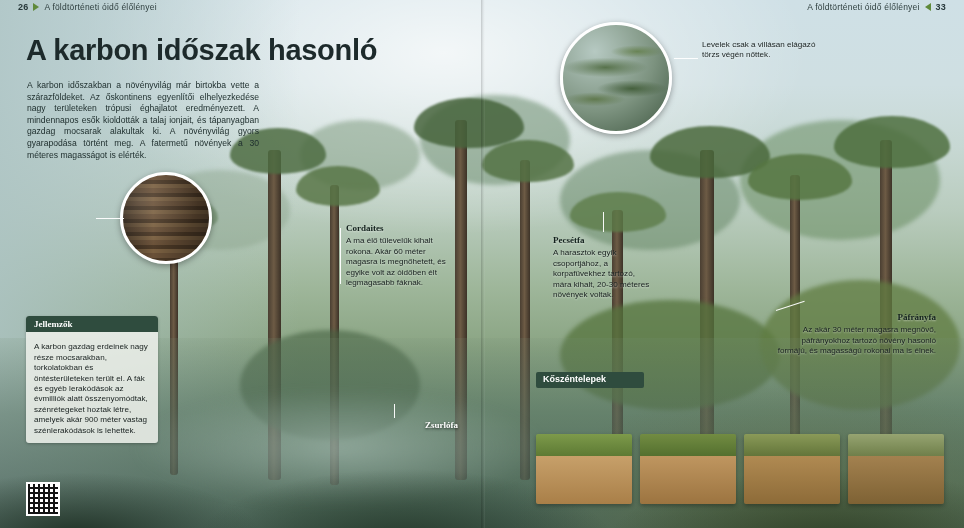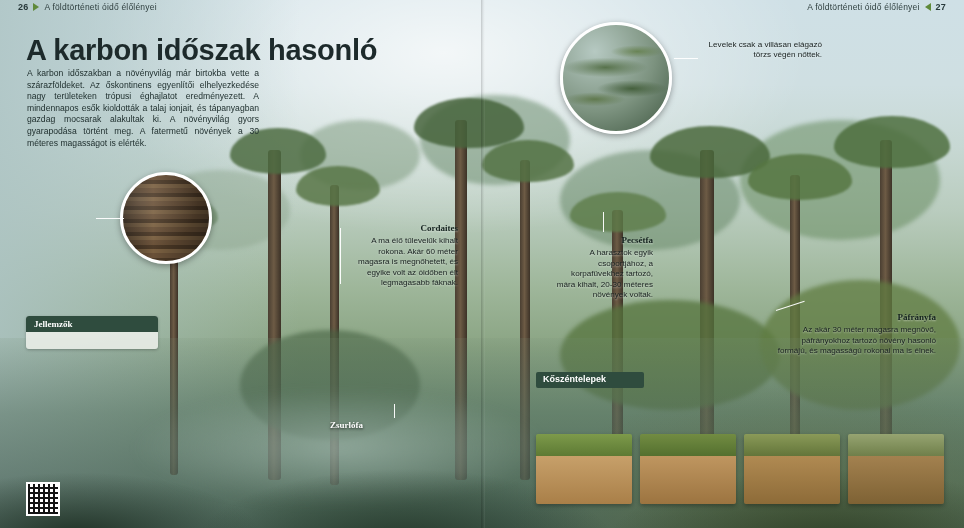--- a/index.html
+++ b/index.html
@@ -84,21 +84,21 @@
     background: linear-gradient(to right, rgba(0,0,0,.18), rgba(0,0,0,.05) 50%, rgba(255,255,255,.08));
   }
 
   
   .title {
     position: absolute; left: 26px; top: 34px;
     font-size: 29px; font-weight: bold; color: #1d2a2b;
     letter-spacing: -.3px;
   }
   .intro {
-    position: absolute; left: 27px; top: 68px; width: 232px;
+    position: absolute; left: 27px; top: 80px; width: 232px;
     font-size: 8.6px; line-height: 11.6px; color: #20302f;
     text-align: justify;
   }
 
   
   .box {
     position: absolute;
     color: #18201f;
     font-size: 8.1px; line-height: 10.4px;
   }
@@ -109,21 +109,21 @@
     background: rgba(236,239,233,.88);
     border-radius: 3px;
     padding: 6px 8px 7px;
     box-shadow: 0 1px 3px rgba(0,0,0,.25);
   }
   .box.dark .bt {
     background: #2f4c3e; color: #fff; font-weight: bold;
     display: block; margin: -6px -8px 10px; padding: 3px 8px;
     border-radius: 3px 3px 0 0;
   }
-  .box.plain { text-shadow: 0 1px 2px rgba(255,255,255,.5); text-align: right; }
+  .box.plain { text-shadow: 0 1px 2px rgba(255,255,255,.5); }
 
   
   .line { position: absolute; background: #ffffff; opacity: .95; }
 
   
   .inset {
     position: absolute; border-radius: 50%; overflow: hidden;
     border: 3px solid #ffffff;
     box-shadow: 0 2px 6px rgba(0,0,0,.35);
   }
@@ -237,60 +237,61 @@
   <div class="gutter"></div>
 
   <div class="hdr left">
     <span class="pageno">26</span>
     <span class="tri r"></span>
     <span>A földtörténeti óidő élőlényei</span>
   </div>
   <div class="hdr right">
     <span>A földtörténeti óidő élőlényei</span>
     <span class="tri l"></span>
-    <span class="pageno">27</span>
+    <span class="pageno">33</span>
   </div>
 
   <div class="title">A karbon időszak hasonló</div>
   <div class="intro">A karbon időszakban a növényvilág már birtokba vette a szárazföldeket. Az őskontinens egyenlítői elhelyezkedése nagy területeken trópusi éghajlatot eredményezett. A mindennapos esők kioldották a talaj ionjait, és tápanyagban gazdag mocsarak alakultak ki. A növényvilág gyors gyarapodása történt meg. A fatermetű növények a 30 méteres magasságot is elérték.</div>
 
   <div class="inset inset-bark" style="left:120px;top:172px;width:92px;height:92px;"></div>
   <div class="line" style="left:96px;top:218px;width:28px;height:1px;"></div>
 
   <div class="inset inset-canopy" style="left:560px;top:22px;width:112px;height:112px;"></div>
   <div class="line" style="left:674px;top:58px;width:24px;height:1px;"></div>
   <div class="box plain" style="left:702px;top:40px;width:120px;">
     <div>Levelek csak a villásan elágazó törzs végén nőttek.</div>
   </div>
 
   <div class="box plain" style="left:346px;top:223px;width:112px;">
     <div class="bt">Cordaites</div>
     <div>A ma élő tűlevelűk kihalt rokona. Akár 60 méter magasra is megnőhetett, és egyike volt az óidőben élt legmagasabb fáknak.</div>
   </div>
   <div class="line" style="left:340px;top:228px;width:1px;height:56px;"></div>
 
-  <div class="box plain" style="left:553px;top:235px;width:100px;text-align:right;">
+  <div class="box plain" style="left:553px;top:235px;width:100px;text-align:left;">
     <div class="bt">Pecsétfa</div>
     <div>A harasztok egyik csoportjához, a korpafüvekhez tartozó, mára kihalt, 20-30 méteres növények voltak.</div>
   </div>
   <div class="line" style="left:603px;top:212px;width:1px;height:20px;"></div>
 
   <div class="box plain" style="left:776px;top:312px;width:160px;text-align:right;">
     <div class="bt">Páfrányfa</div>
     <div>Az akár 30 méter magasra megnövő, páfrányokhoz tartozó növény hasonló formájú, és magasságú rokonai ma is élnek.</div>
   </div>
   <div class="line" style="left:776px;top:310px;width:30px;height:1px;transform:rotate(-18deg);transform-origin:left center;"></div>
 
-  <div class="box plain" style="left:330px;top:420px;width:128px;text-align:left;color:#f2f6ef;text-shadow:0 1px 3px rgba(0,0,0,.75);">
+  <div class="box plain" style="left:330px;top:420px;width:128px;text-align:right;color:#f2f6ef;text-shadow:0 1px 3px rgba(0,0,0,.75);">
     <div class="bt" style="color:#ffffff;">Zsurlófa</div>
   </div>
   <div class="line" style="left:394px;top:404px;width:1px;height:14px;"></div>
 
   <div class="box dark" style="left:26px;top:316px;width:132px;">
     <div class="bt">Jellemzők</div>
+    <div>A karbon gazdag erdeinek nagy része mocsarakban, torkolatokban és öntésterületeken terült el. A fák és egyéb lerakódások az évmilliók alatt összenyomódtak, szénrétegeket hoztak létre, amelyek akár 900 méter vastag szénlerakódások is lehettek.</div>
   </div>
 
   <div class="coal-panel">
     <div class="coal-head">Kőszéntelepek</div>
 
     <div class="slab" style="left:0;">
       <div class="top" style="background:linear-gradient(#7d9a4a,#5d7a34);"></div>
       <div class="side" style="background:linear-gradient(#c7a06a,#a97f48);"></div>
     </div>
     <div class="slab" style="left:104px;">

